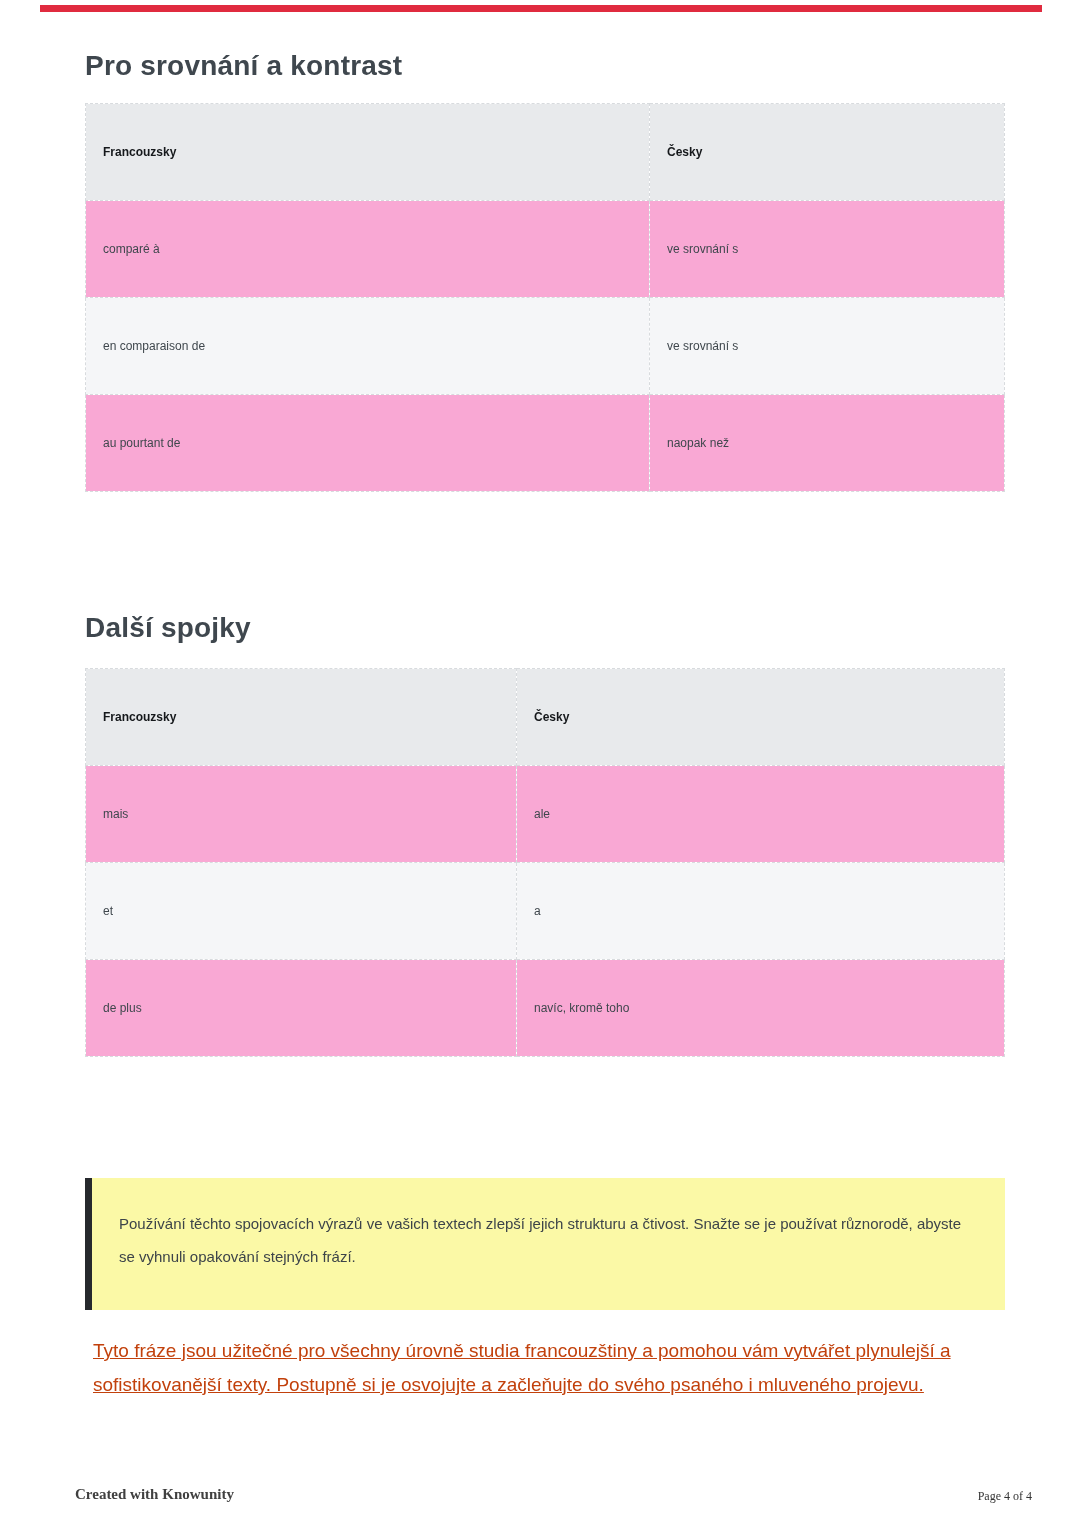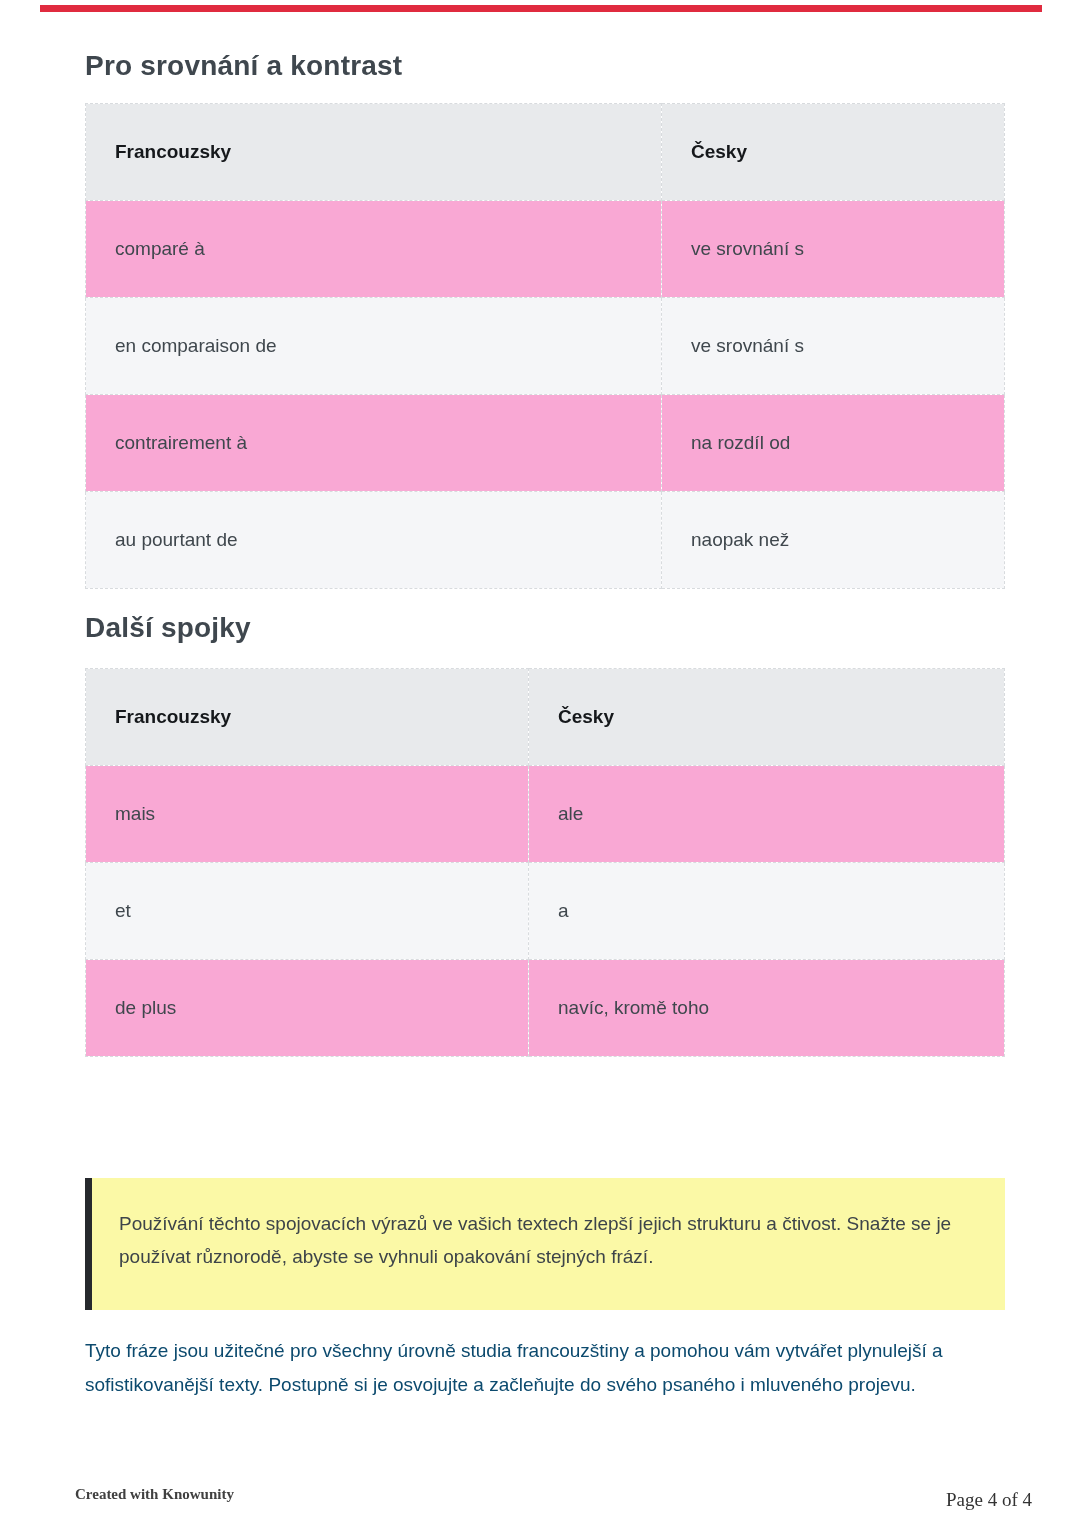--- a/index.html
+++ b/index.html
@@ -37,24 +37,24 @@
     left: 85px;
     width: 920px;
     border-collapse: collapse;
     table-layout: fixed;
   }
   #table-1 { top: 103px; }
   #table-2 { top: 668px; }
   .vocab th, .vocab td {
     border: 1px dashed #d8dbde;
     height: 96px;
-    padding: 0 8px 0 29px;
+    padding: 0 8px 0 17px;
     text-align: left;
     vertical-align: middle;
-    font-size: 19px;
+    font-size: 12px;
     overflow: hidden;
   }
   .vocab th {
     background: #e8eaec;
     color: #15181b;
     font-weight: bold;
   }
   .vocab td { color: #3f474d; background: #f9a8d4; }
   .vocab tbody tr:nth-child(even) td { background: #f5f6f8; }
   #table-1 th:first-child, #table-1 td:first-child { width: 538px; }
@@ -66,50 +66,51 @@
     left: 85px;
     width: 920px;
     height: 132px;
     box-sizing: border-box;
     background: #fbf9a6;
     border-left: 7px solid #26292d;
   }
   .callout p {
     margin: 0;
     padding: 29px 28px 0 27px;
-    font-size: 19px;
+    font-size: 15px;
     line-height: 33px;
     color: #3d4449;
   }
   .closing {
     position: absolute;
     top: 1334px;
-    left: 85px;
+    left: 93px;
     width: 932px;
     margin: 0;
     font-size: 19px;
     line-height: 34px;
-    color: #0c4a6e;
+    color: #c2410c;
+    text-decoration: underline;
   }
   .footer-credit {
     position: absolute;
     top: 1486px;
     left: 50px;
     font-family: "Liberation Serif", serif;
     font-weight: bold;
     font-size: 15px;
     color: #404040;
     margin-left: 25px;
   }
   .footer-page {
     position: absolute;
     top: 1489px;
     right: 48px;
     font-family: "Liberation Serif", serif;
-    font-size: 19px;
+    font-size: 12px;
     color: #333333;
   }
 </style>
 </head>
 <body>
 
 <div class="page">
 
   <div class="accent-bar"></div>
 
@@ -123,24 +124,20 @@
         </tr>
       </thead>
       <tbody>
         <tr>
           <td>comparé à</td>
           <td>ve srovnání s</td>
         </tr>
         <tr>
           <td>en comparaison de</td>
           <td>ve srovnání s</td>
-        </tr>
-        <tr>
-          <td>contrairement à</td>
-          <td>na rozdíl od</td>
         </tr>
         <tr>
           <td>au pourtant de</td>
           <td>naopak než</td>
         </tr>
       </tbody>
     </table>
 
   <h2 class="section-title" id="title-2">Další spojky</h2>
 

